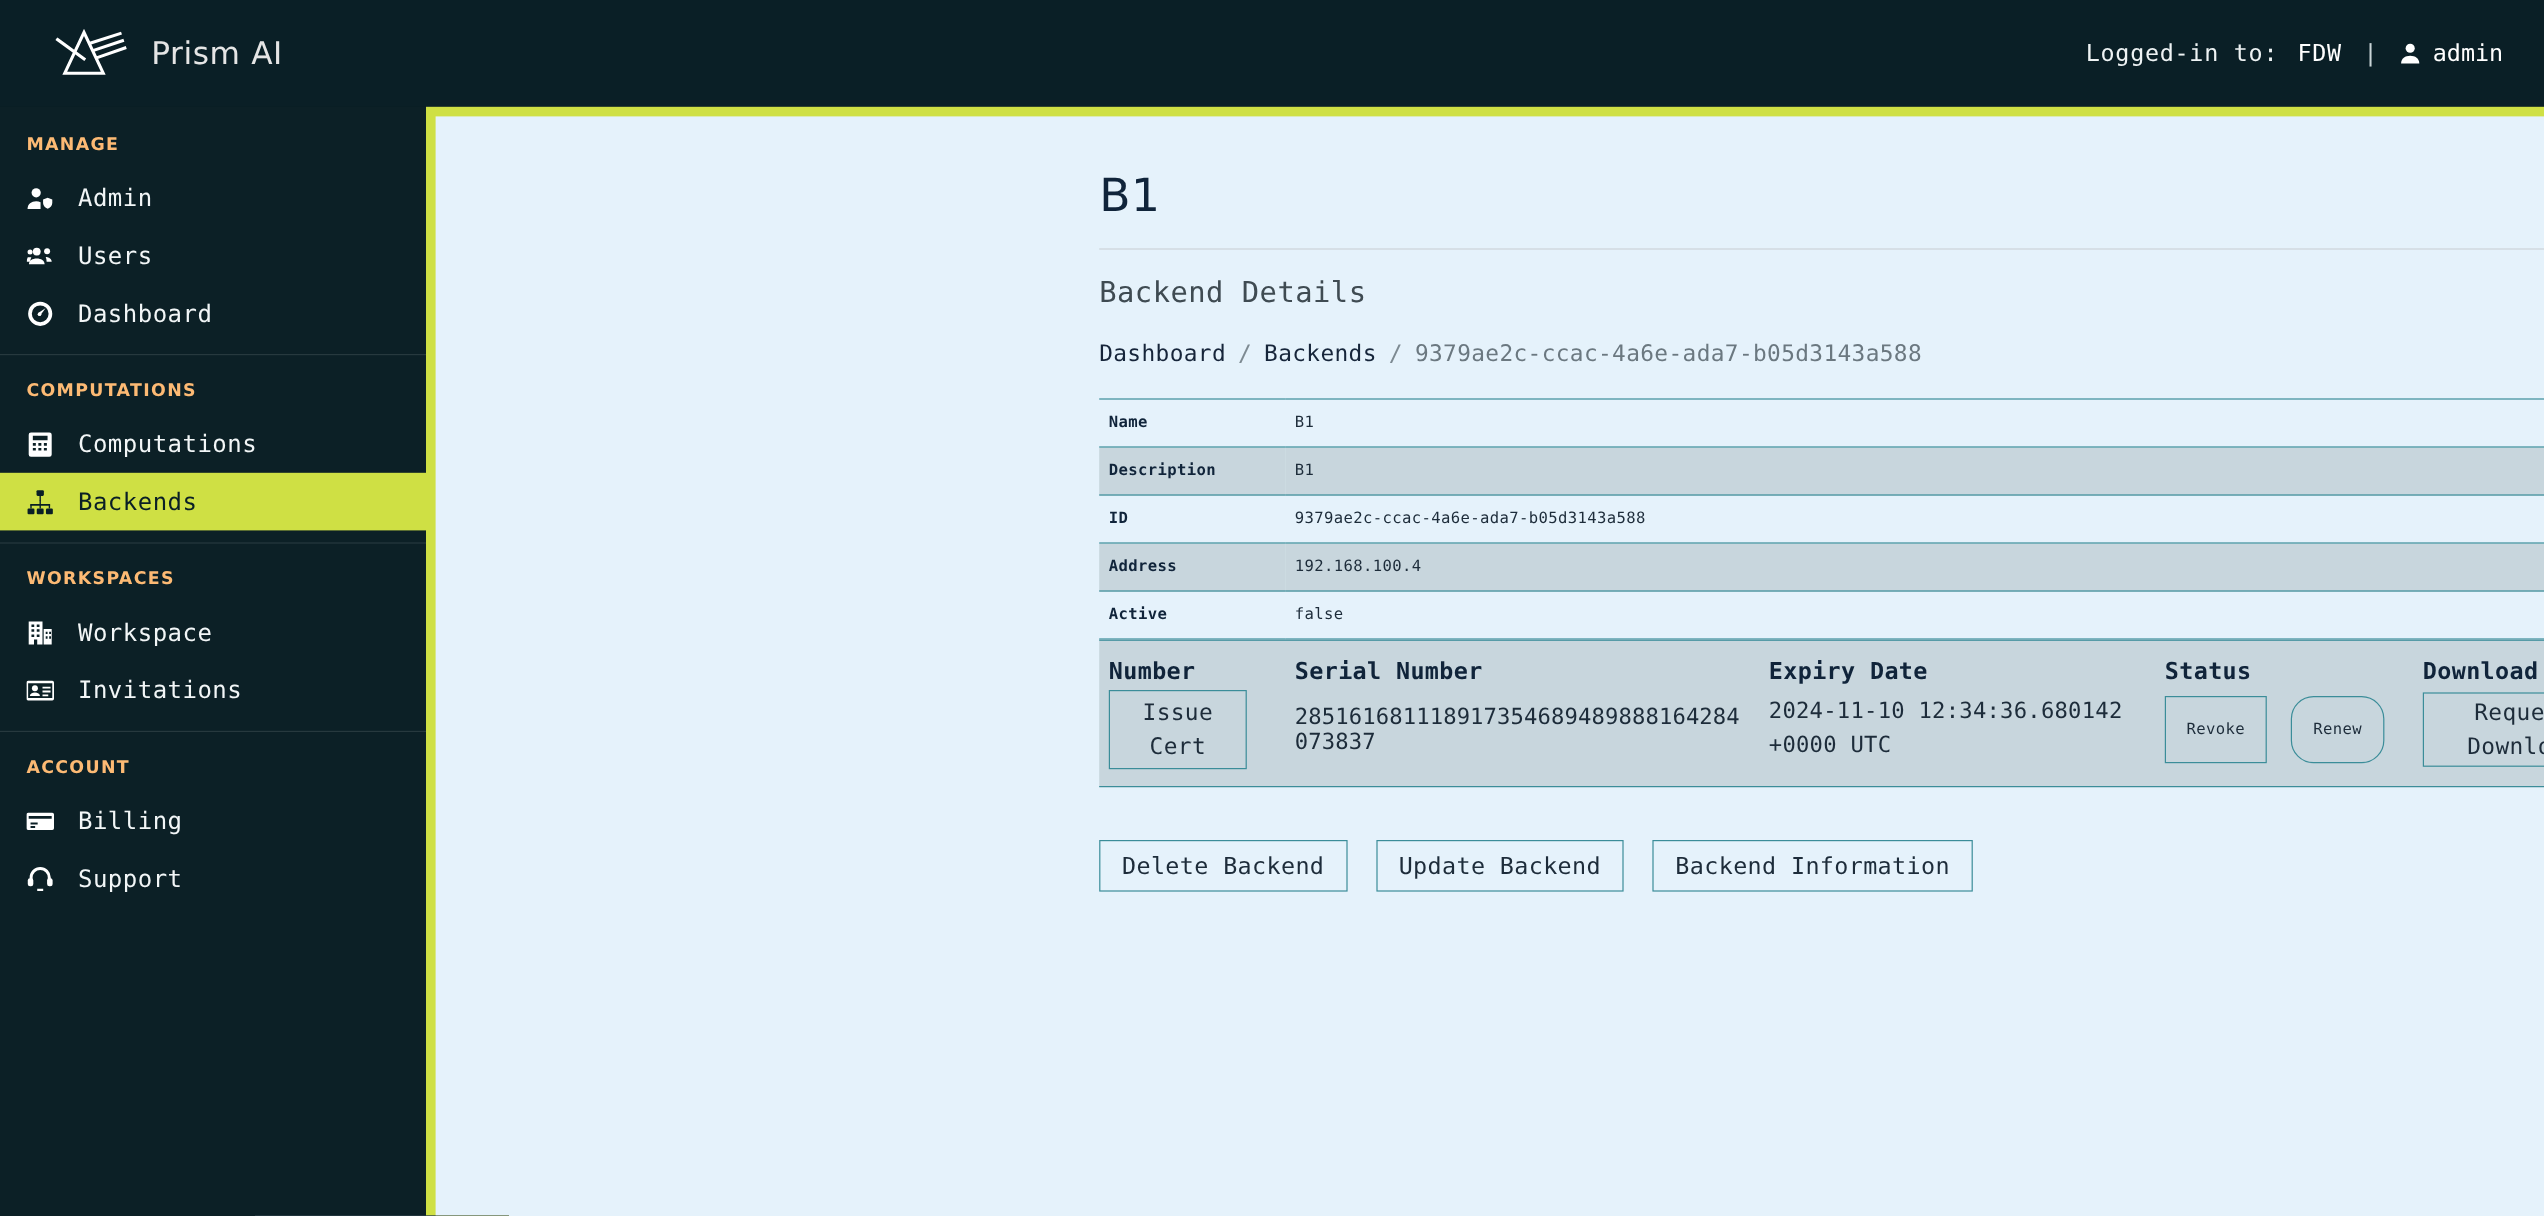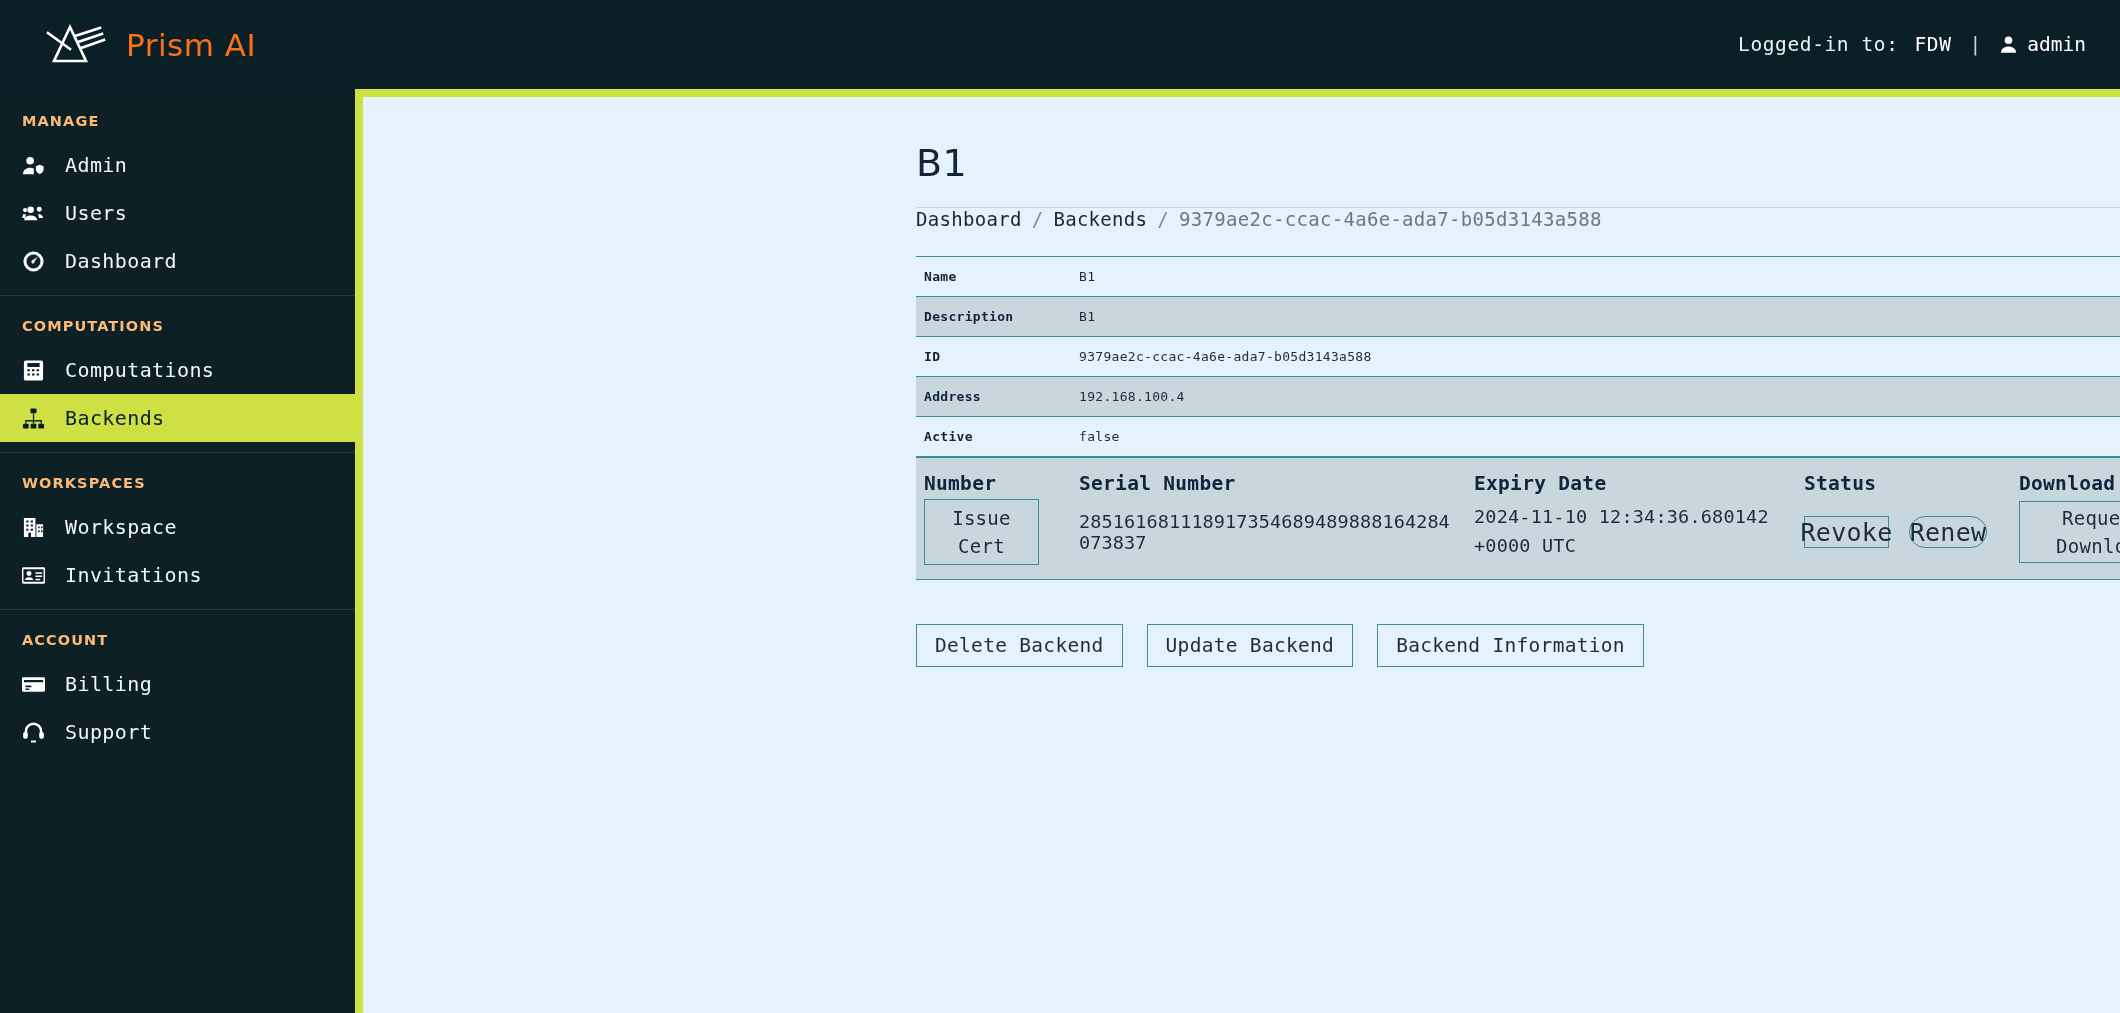--- a/index.html
+++ b/index.html
@@ -14,21 +14,21 @@
   
   .topbar {
     height: 89px; flex: 0 0 89px;
     background: #0a1f26;
     display: flex; align-items: center; justify-content: space-between;
     padding: 0 34px 0 44px;
   }
   .brand { display: flex; align-items: center; gap: 18px; }
   .brand-logo { width: 64px; height: 44px; display: block; }
   .brand-name {
-    color: #f97316; font-size: 31px; letter-spacing: .5px;
+    color: #e5e5e5; font-size: 26px; letter-spacing: .5px;
     font-family: "DejaVu Sans", "Liberation Sans", sans-serif;
   }
   .topbar-right {
     display: flex; align-items: center; gap: 0px;
     color: #ffffff; font-size: 19.5px; white-space: nowrap; text-align: center;
   }
   .topbar-right .lbl { color: #eef3f4; letter-spacing: .6px; }
   .topbar-right .tenant { color: #ffffff; letter-spacing: .6px; margin-left: 16px; }
   .topbar-right .sep { color: #c9d4d6; margin: 0 18px; }
   .user-chip { display: flex; align-items: center; gap: 9px; }
@@ -130,21 +130,21 @@
     line-height: 1.55; padding-right: 14px;
   }
 
   .btn {
     display: inline-flex; align-items: center; justify-content: center;
     border: 1px solid #3b8d99; background: transparent;
     color: #1d2c3a; font-family: inherit; letter-spacing: .3px;
     cursor: pointer; text-align: center;
   }
   .btn-issue { width: 115px; height: 66px; font-size: 19px; line-height: 1.5; flex-direction: column; }
-  .btn-sm { height: 32px; font-size: 25px; padding: 0 16px; }
+  .btn-sm { height: 56px; font-size: 13px; padding: 0 16px; }
   .btn-revoke { width: 85px; }
   .btn-renew { width: 78px; margin-left: 20px; border-radius: 19px; }
   .btn-dl { width: 168px; height: 62px; font-size: 19px; line-height: 1.5; flex-direction: column; }
 
   .status-cell { display: flex; align-items: center; }
 
   
   .actions {
     display: flex; gap: 24px; margin-left: 553px; padding-top: 44px;
   }
@@ -289,20 +289,21 @@
 
     <div class="content-wrap">
       <div class="content">
 
         <div class="title-row">
           <div style="font-size:38px;color:#10243a;letter-spacing:.5px;font-family:'DejaVu Sans','Liberation Sans',sans-serif;padding-bottom:22px;">B1</div>
         </div>
 
         <div style="height:1px;background:#ccd3d8;width:1312px;margin-left:553px;"></div>
 
+        <div class="subtitle">Backend Details</div>
 
         <div class="breadcrumb">
           <span class="crumb-link">Dashboard</span>
           <span class="crumb-sep">/</span>
           <span class="crumb-link">Backends</span>
           <span class="crumb-sep">/</span>
           <span class="crumb-current">9379ae2c-ccac-4a6e-ada7-b05d3143a588</span>
         </div>
 
         <table class="detail-table">

